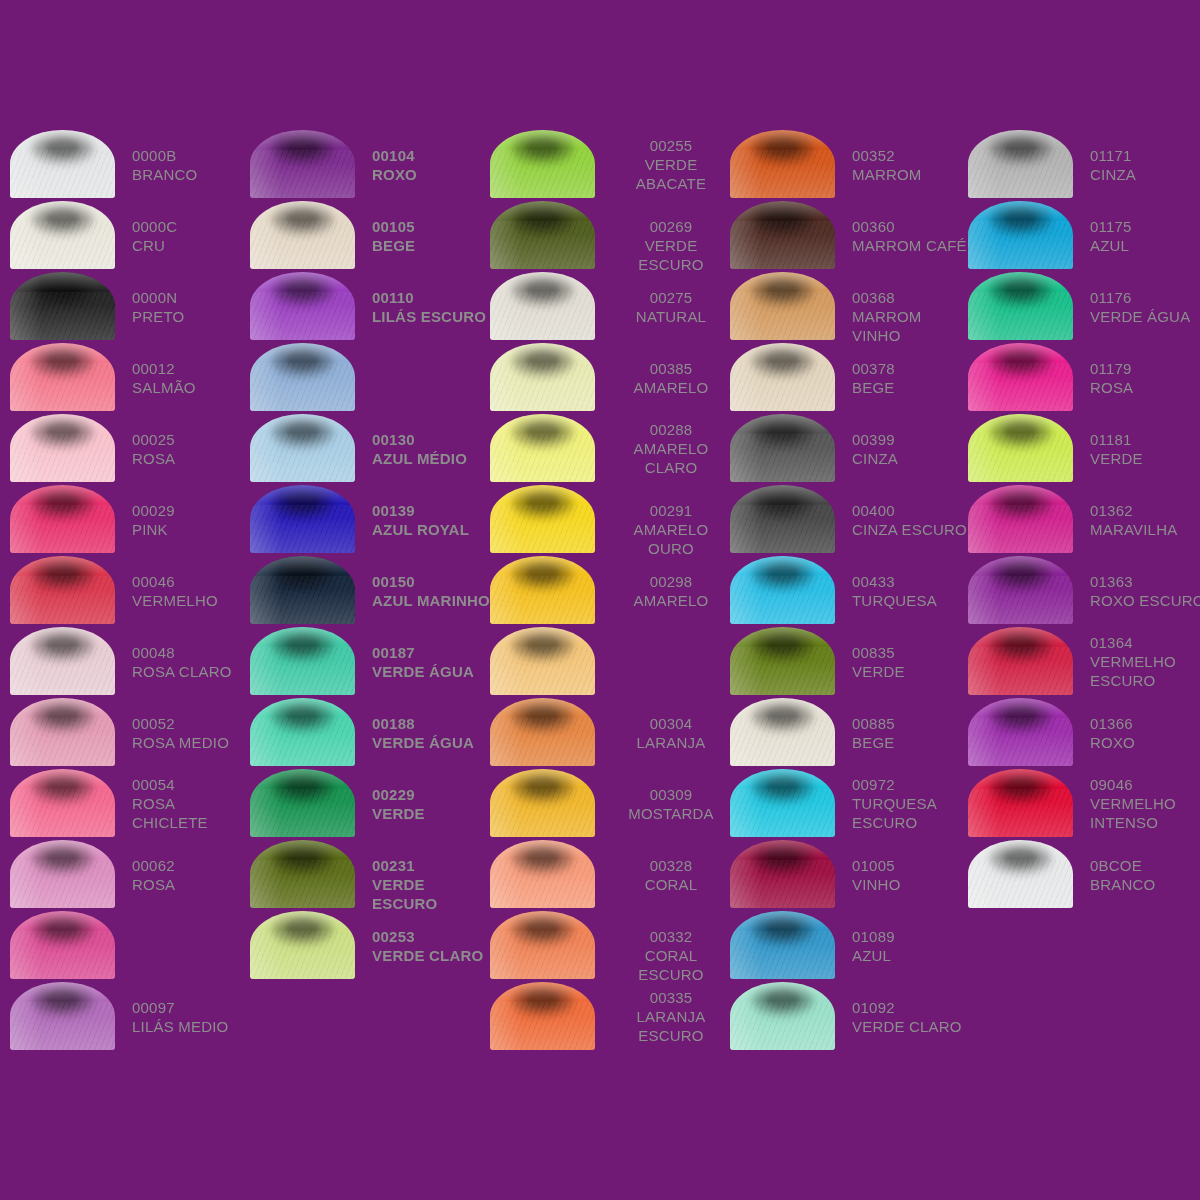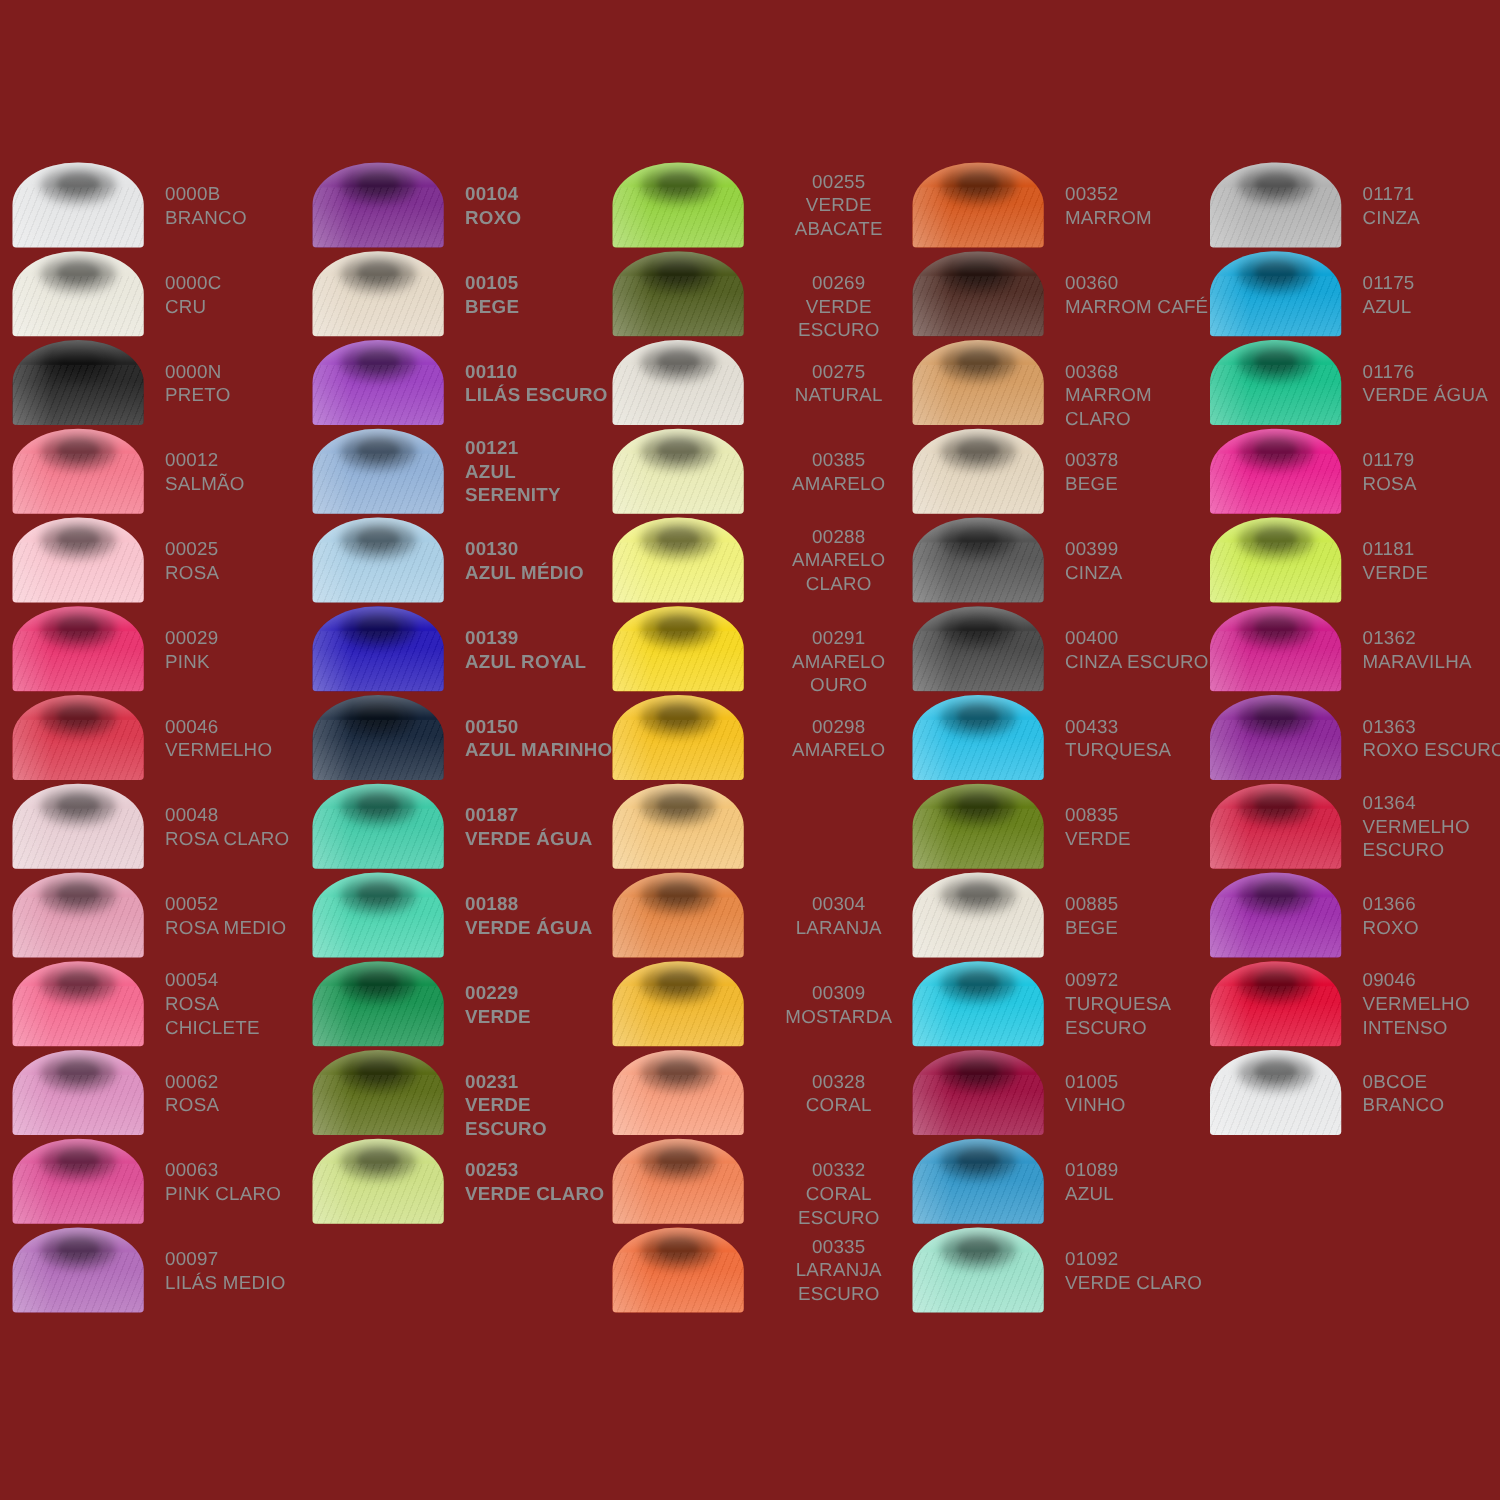--- a/index.html
+++ b/index.html
@@ -85,21 +85,21 @@
   }
   .label .code{display:block;}
   .label .nm{display:block;white-space:normal;}
   
   .lines2{padding-top:16px;}
   .lines3{padding-top:6px;}
 </style>
 </head>
 <body>
 
-<div id="chart" style="background: #7f1d1d;">
+<div id="chart" style="background: #701a75;">
     <div class="col" style="left: 10px;">
       <div class="swatch-row">
         <div class="swatch" style="background: rgb(228, 229, 230);">
           <div class="sheenL"></div>
           <div class="sheenB"></div>
           <div class="core"></div>
           <div class="core2"></div>
           <div class="sheenTop"></div>
           <div class="strands"></div>
         </div>
@@ -250,24 +250,20 @@
       </div>
       <div class="swatch-row">
         <div class="swatch" style="background: rgb(220, 76, 148);">
           <div class="sheenL"></div>
           <div class="sheenB"></div>
           <div class="core"></div>
           <div class="core2"></div>
           <div class="sheenTop"></div>
           <div class="strands"></div>
         </div>
-        <div class="label lines2">
-          <span class="code">00063</span>
-          <span class="nm">PINK CLARO</span>
-        </div>
       </div>
       <div class="swatch-row">
         <div class="swatch" style="background: rgb(176, 106, 185);">
           <div class="sheenL"></div>
           <div class="sheenB"></div>
           <div class="core"></div>
           <div class="core2"></div>
           <div class="sheenTop"></div>
           <div class="strands"></div>
         </div>
@@ -321,24 +317,20 @@
         </div>
       </div>
       <div class="swatch-row">
         <div class="swatch" style="background: rgb(143, 175, 214);">
           <div class="sheenL"></div>
           <div class="sheenB"></div>
           <div class="core"></div>
           <div class="core2"></div>
           <div class="sheenTop"></div>
           <div class="strands"></div>
-        </div>
-        <div class="label lines3">
-          <span class="code">00121</span>
-          <span class="nm">AZUL SERENITY</span>
         </div>
       </div>
       <div class="swatch-row">
         <div class="swatch" style="background: rgb(168, 205, 228);">
           <div class="sheenL"></div>
           <div class="sheenB"></div>
           <div class="core"></div>
           <div class="core2"></div>
           <div class="sheenTop"></div>
           <div class="strands"></div>
@@ -660,21 +652,21 @@
         <div class="swatch" style="background: rgb(211, 154, 95);">
           <div class="sheenL"></div>
           <div class="sheenB"></div>
           <div class="core"></div>
           <div class="core2"></div>
           <div class="sheenTop"></div>
           <div class="strands"></div>
         </div>
         <div class="label lines2">
           <span class="code">00368</span>
-          <span class="nm">MARROM CLARO</span>
+          <span class="nm">MARROM VINHO</span>
         </div>
       </div>
       <div class="swatch-row">
         <div class="swatch" style="background: rgb(226, 212, 189);">
           <div class="sheenL"></div>
           <div class="sheenB"></div>
           <div class="core"></div>
           <div class="core2"></div>
           <div class="sheenTop"></div>
           <div class="strands"></div>

